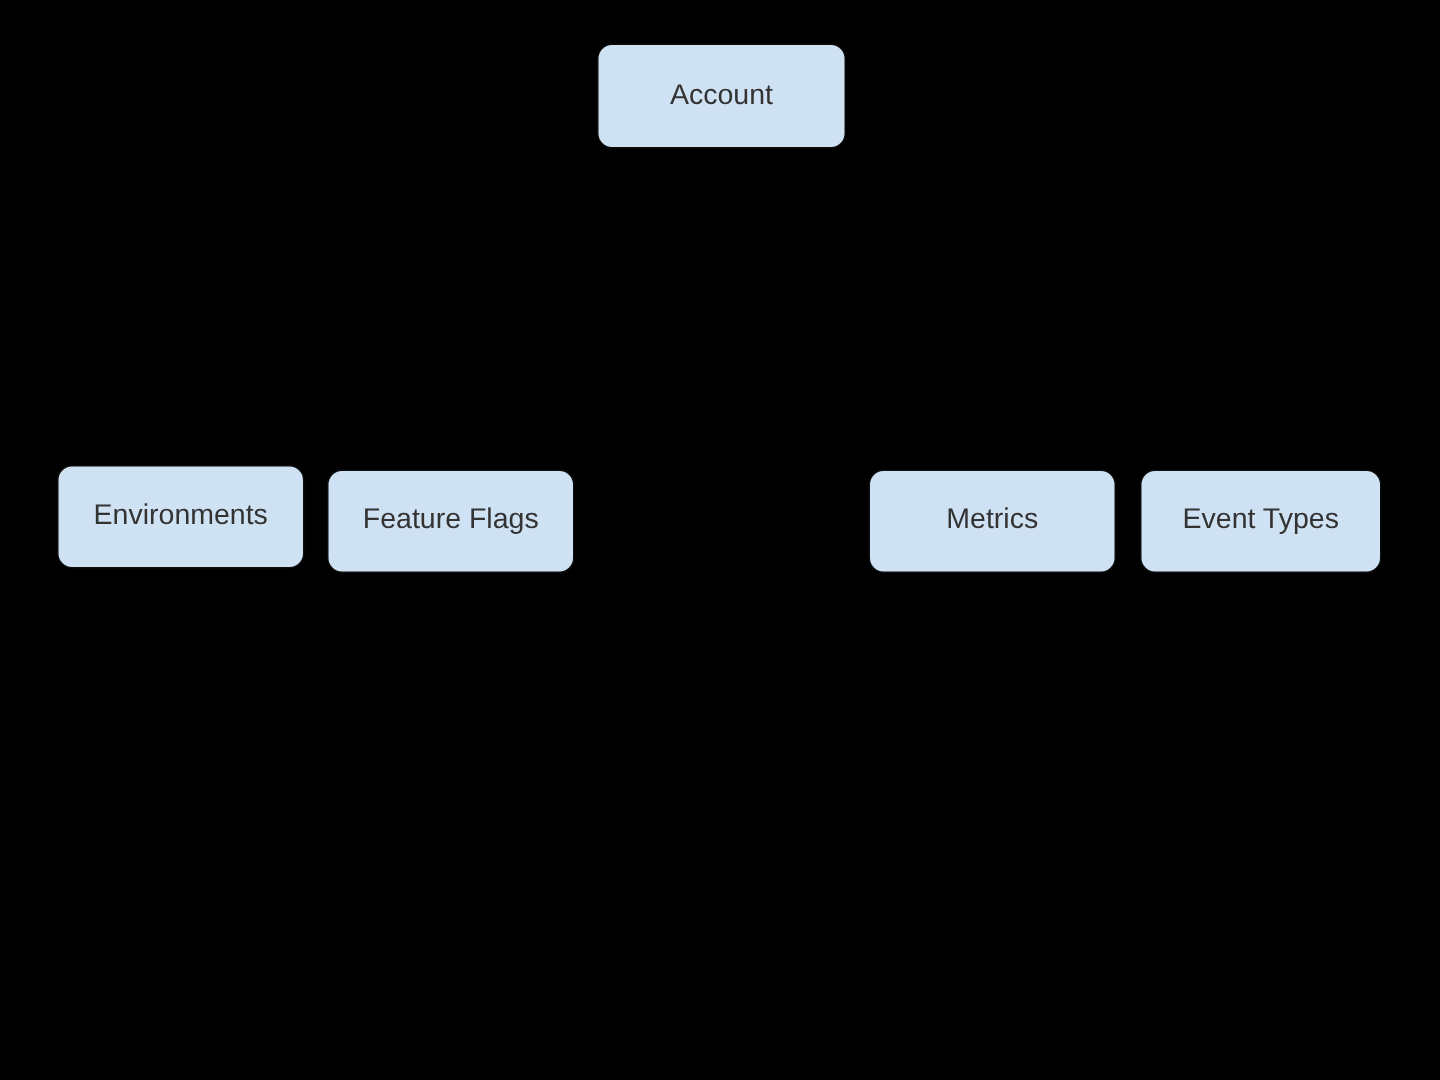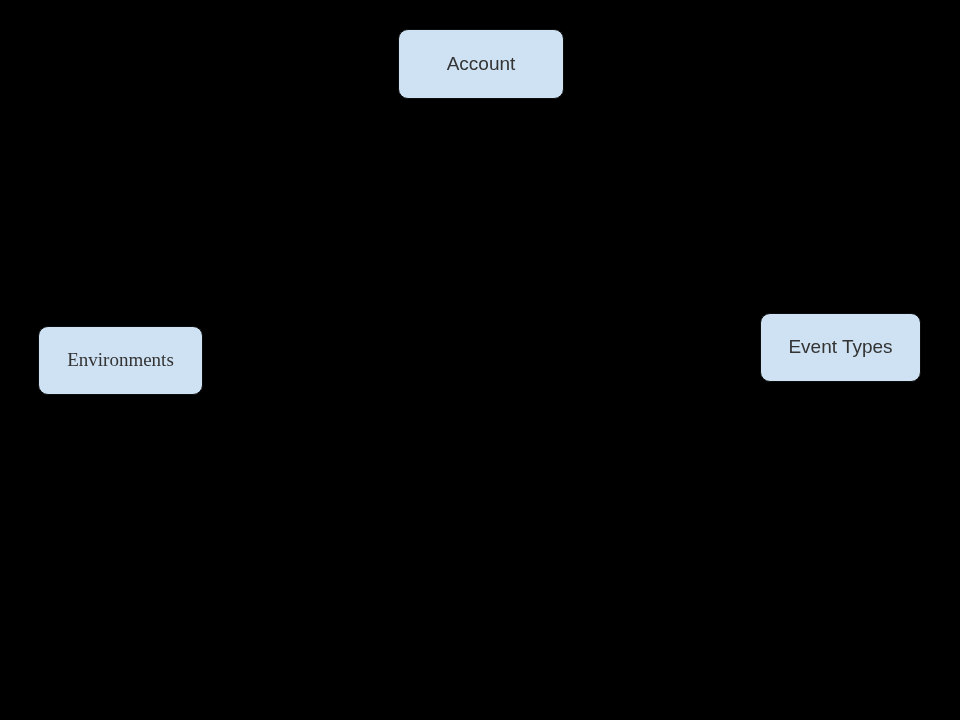--- a/index.html
+++ b/index.html
@@ -33,21 +33,23 @@
   }
 </style>
 </head>
 <body>
 
 <div class="canvas">
 
   <div class="node" style="left:370px; top:29px;  width:166px; height:70px;">Account</div>
 
 
-  <div class="node" style="left:10px;  top:326px; width:165px; height:69px;font-family:Liberation Serif, serif;">Environments</div>
+  <div class="node" style="left:10px;  top:310px; width:165px; height:69px;">Environments</div>
+
+  <div class="node" style="left:190px; top:313px; width:165px; height:69px;">Feature Flags</div>
 
 
-
+  <div class="node" style="left:551px; top:313px; width:165px; height:69px;">Metrics</div>
 
   <div class="node" style="left:732px; top:313px; width:161px; height:69px;">Event Types</div>
 
 
 </div>
 
 </body></html>

